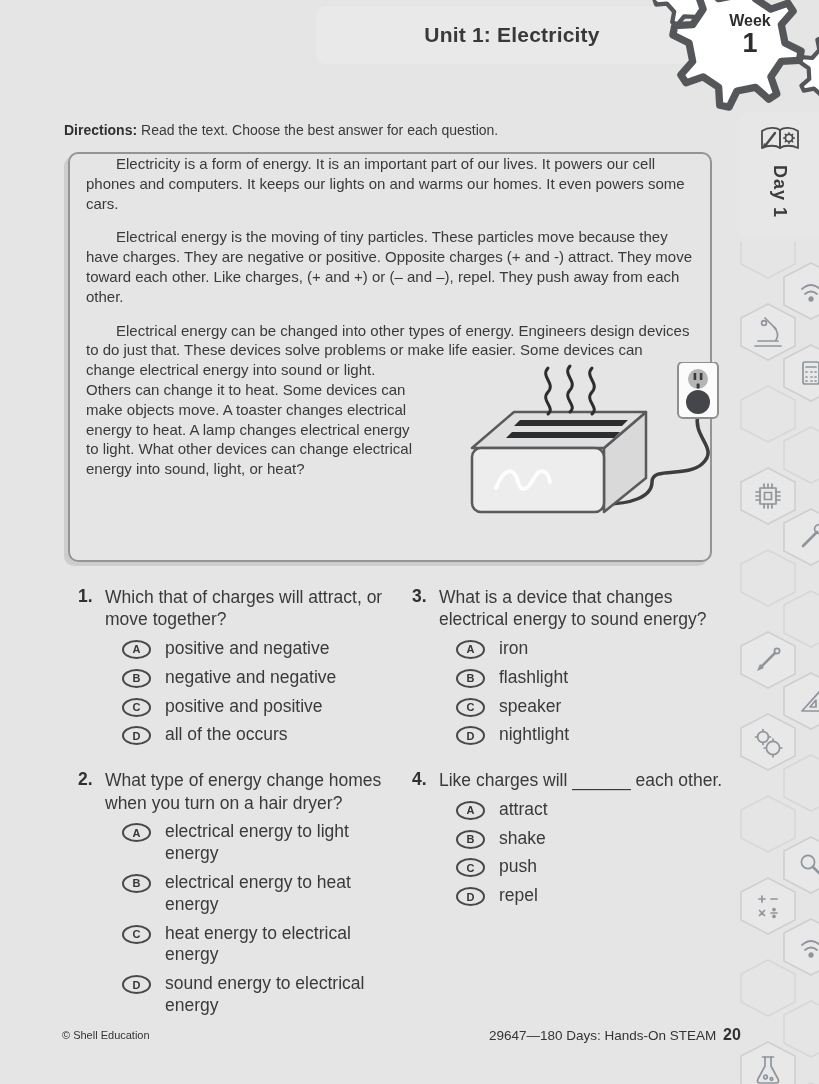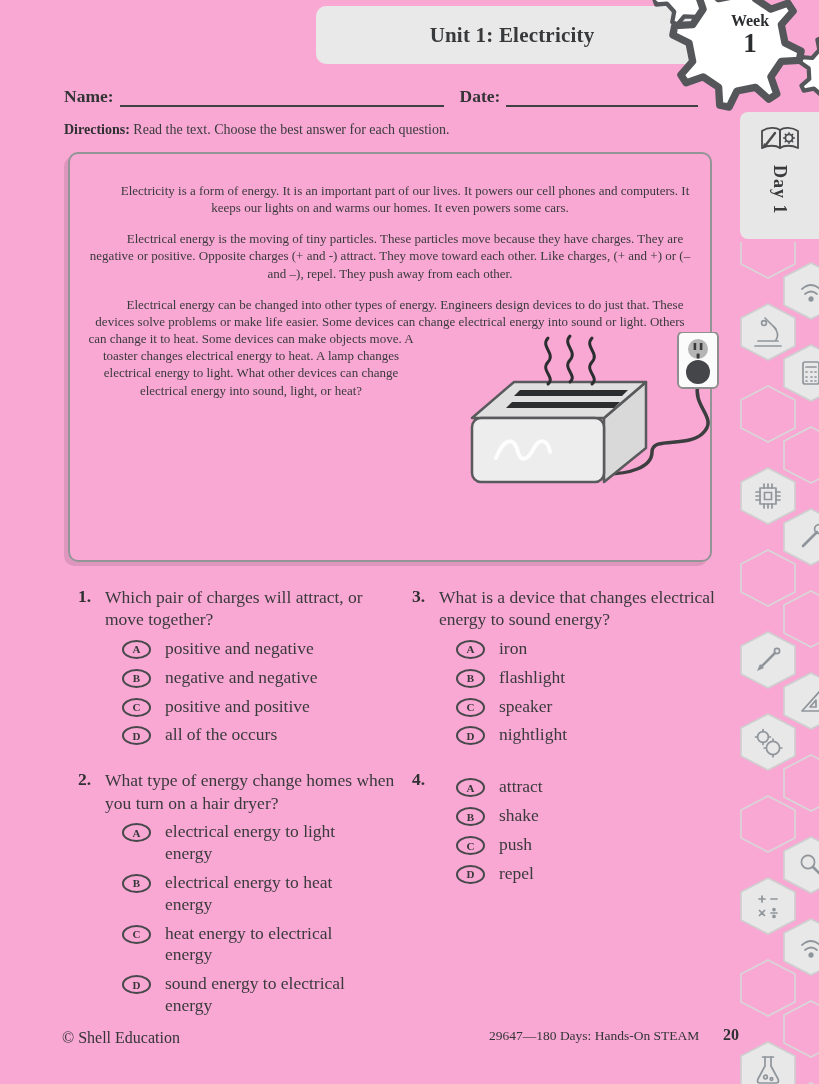--- a/index.html
+++ b/index.html
@@ -1,17 +1,17 @@
 <!DOCTYPE html>
 <html><head>
 <meta charset="utf-8">
 <style>
   html,body{margin:0;padding:0;background:#fff;}
-  .page{position:relative;width:819px;height:1084px;background:#f9a8d4;overflow:hidden;
-        font-family:Liberation Serif, serif;color:#3a3a3c;}
+  .page{position:relative;width:819px;height:1084px;background:#e5e5e5;overflow:hidden;
+        font-family:Liberation Sans, sans-serif;color:#3a3a3c;}
 
   
   .banner{position:absolute;left:316px;top:6px;width:392px;height:58px;background:#e9e9e9;
           border-radius:10px;display:flex;align-items:center;justify-content:center;}
   .banner-title{font-size:21px;font-weight:bold;color:#38393b;letter-spacing:.2px;}
   .gear-svg{position:absolute;}
   .week-box{position:absolute;left:702px;top:12px;width:96px;text-align:center;line-height:1.08;color:#2c2d2f;}
   .week-word{font-size:16px;font-weight:800;}
   .week-num{font-size:27px;font-weight:800;}
 
@@ -21,39 +21,39 @@
   .rule{border-bottom:2px solid #3f4042;height:19px;}
   .rule-name{width:324px;margin-left:6px;}
   .date-lab{margin-left:16px;}
   .rule-date{flex:1;margin-left:6px;}
   .directions{position:absolute;left:64px;top:122px;font-size:14px;color:#3a3a3c;}
   .directions b{color:#2f3032;}
 
   
   .passage-box{position:absolute;left:68px;top:152px;width:644px;height:410px;box-sizing:border-box;
                border:2.5px solid #939496;border-radius:10px;box-shadow:-4px 4px 0 rgba(0,0,0,.10);
-               padding:28px 16px 0 16px;font-size:13px;line-height:1.32;color:#3a3a3c;text-align:center;}
+               padding:0 16px 0 16px;font-size:15px;line-height:1.32;color:#3a3a3c;}
   .passage-box p{margin:0 0 14px 0;text-indent:30px;}
   .p3{margin-bottom:0;}
   .toaster-fig{float:right;width:272px;height:158px;margin:2px -4px 0 10px;}
 
   
   .questions{position:absolute;left:78px;top:586px;width:668px;display:grid;
              grid-template-columns:334px 334px;row-gap:16px;font-size:17.5px;}
   .q{display:flex;align-items:flex-start;}
   .q-num{font-weight:bold;width:27px;flex:none;color:#2f3032;}
   .q-text{max-width:292px;line-height:1.28;margin-bottom:6px;}
   .opt{display:flex;align-items:flex-start;margin:7px 0 7px 17px;}
   .badge{flex:none;width:29px;height:19px;border:2px solid #47484a;border-radius:50%;
          display:flex;align-items:center;justify-content:center;font-size:11px;font-weight:bold;
          color:#353638;margin-right:14px;margin-top:2px;box-sizing:border-box;}
   .opt-text{max-width:212px;line-height:1.25;}
 
   
-  .footer-left{position:absolute;left:62px;top:1029px;font-size:16px;color:#333436;}
+  .footer-left{position:absolute;left:62px;top:1029px;font-size:11px;color:#333436;}
   .footer-right{position:absolute;left:489px;top:1028px;font-size:13.5px;color:#333436;}
   .footer-page{position:absolute;left:723px;top:1026px;font-size:16px;font-weight:bold;color:#2f3032;}
 
   
   .day-tab{position:absolute;left:740px;top:112px;width:79px;height:127px;background:#e7e7e7;
            border-radius:8px 0 0 8px;display:flex;flex-direction:column;align-items:center;
            padding-top:10px;box-sizing:border-box;}
   .day-label{writing-mode:vertical-rl;font-weight:bold;font-size:18px;letter-spacing:1px;
              margin-top:9px;color:#3a3b3d;}
   .hex-strip{position:absolute;left:735px;top:242px;width:84px;height:842px;}
@@ -74,26 +74,20 @@
     <use href="#gearpath"></use>
   </svg>
   <svg class="gear-svg" style="left:664px;top:-30px;width:146px;height:146px;" viewBox="0 0 140 140">
     <use href="#gearpath"></use>
   </svg>
   <div class="week-box">
     <div class="week-word">Week</div>
     <div class="week-num">1</div>
   </div>
 
-  <div class="name-row">
-    <span>Name:</span>
-    <span class="rule rule-name"></span>
-    <span class="date-lab">Date:</span>
-    <span class="rule rule-date"></span>
-  </div>
 
   <div class="directions">
     <b>Directions:</b><span> Read the text.  Choose the best answer for each question.</span>
   </div>
 
   <div class="passage-box">
     <p>Electricity is a form of energy.  It is an important part of our lives.  It powers our cell phones and computers.  It keeps our lights on and warms our homes.  It even powers some cars.</p>
     <p>Electrical energy is the moving of tiny particles.  These particles move because they have charges.  They are negative or positive.  Opposite charges (+ and -) attract.  They move toward each other.  Like charges, (+ and +) or (– and –), repel.  They push away from each other.</p>
     <p class="p3">
       <span>Electrical energy can be changed into other types of energy.  Engineers design devices to do just that.  These devices solve problems or make life easier.  Some devices can change electrical energy into sound or light. </span><span class="toaster-fig">
@@ -126,21 +120,21 @@
         </svg>
       </span><span>Others can change it to heat.  Some devices can make objects move.  A toaster changes electrical energy to heat.  A lamp changes electrical energy to light.  What other devices can change electrical energy into sound, light, or heat?</span>
     </p>
   </div>
 
   <div class="questions">
 
     <div class="q">
       <span class="q-num">1.</span>
       <div class="q-body">
-        <div class="q-text">Which pair of charges will attract, or move together?</div>
+        <div class="q-text">Which that of charges will attract, or move together?</div>
         <div class="opt">
           <span class="badge">A</span>
           <span class="opt-text">positive and negative</span>
         </div>
         <div class="opt">
           <span class="badge">B</span>
           <span class="opt-text">negative and negative</span>
         </div>
         <div class="opt">
           <span class="badge">C</span>
@@ -195,20 +189,21 @@
         <div class="opt">
           <span class="badge">D</span>
           <span class="opt-text">sound energy to electrical energy</span>
         </div>
       </div>
     </div>
 
     <div class="q">
       <span class="q-num">4.</span>
       <div class="q-body">
+        <div class="q-text">Like charges will ______ each other.</div>
         <div class="opt">
           <span class="badge">A</span>
           <span class="opt-text">attract</span>
         </div>
         <div class="opt">
           <span class="badge">B</span>
           <span class="opt-text">shake</span>
         </div>
         <div class="opt">
           <span class="badge">C</span>

